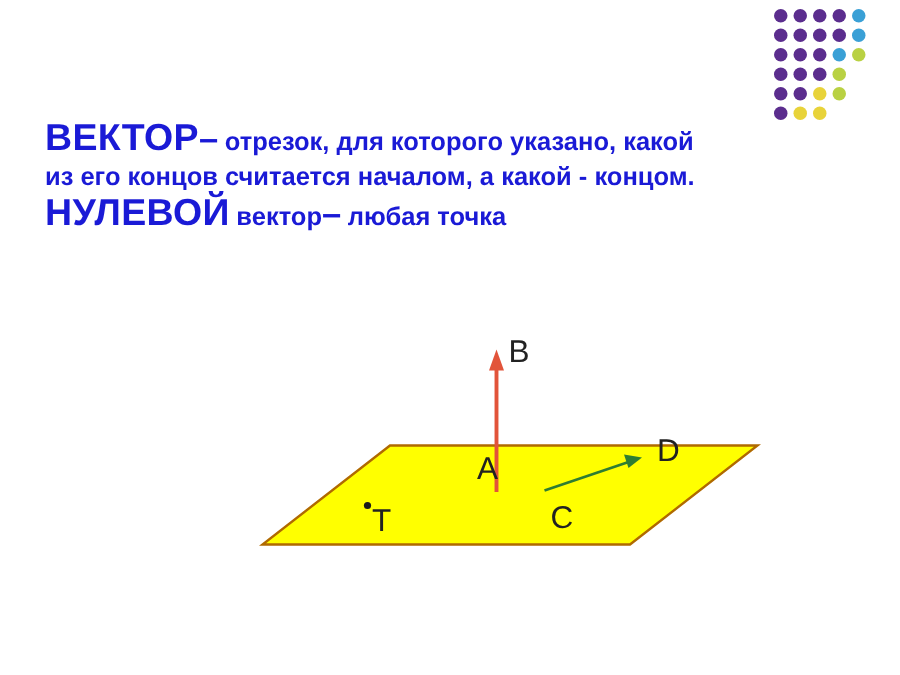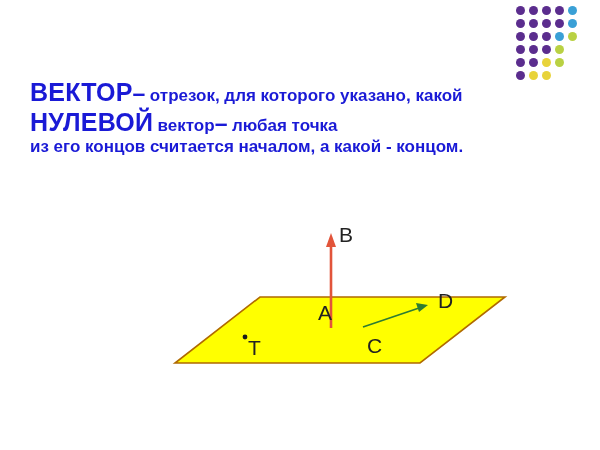--- a/index.html
+++ b/index.html
@@ -128,26 +128,26 @@
     <span class="dot" style="left:13px; top:65px; background:#e8d33a;"></span>
     <span class="dot" style="left:26px; top:65px; background:#e8d33a;"></span>
   </div>
 
   <div id="text-block">
     <p class="line">
       <span class="kw">ВЕКТОР</span><span class="dash">–</span>
       <span class="body-txt">отрезок, для которого указано, какой</span>
     </p>
     <p class="line">
+      <span class="body-txt">из его концов считается началом, а какой  - концом.</span>
+    </p>
+    <p class="line">
       <span class="kw">НУЛЕВОЙ</span>
       <span class="body-txt">вектор</span><span class="dash">–</span>
       <span class="body-txt">любая точка</span>
-    </p>
-    <p class="line">
-      <span class="body-txt">из его концов считается началом, а какой  - концом.</span>
     </p>
   </div>
 
   <div id="figure">
     <svg width="380" height="180" viewBox="0 0 380 180">
 
       <polygon points="110,82 355,82 270,148 25,148" fill="#ffff00" stroke="#b06a00" stroke-width="1.6"></polygon>
 
       <circle cx="95" cy="122" r="2.4" fill="#1a1a1a"></circle>
 

